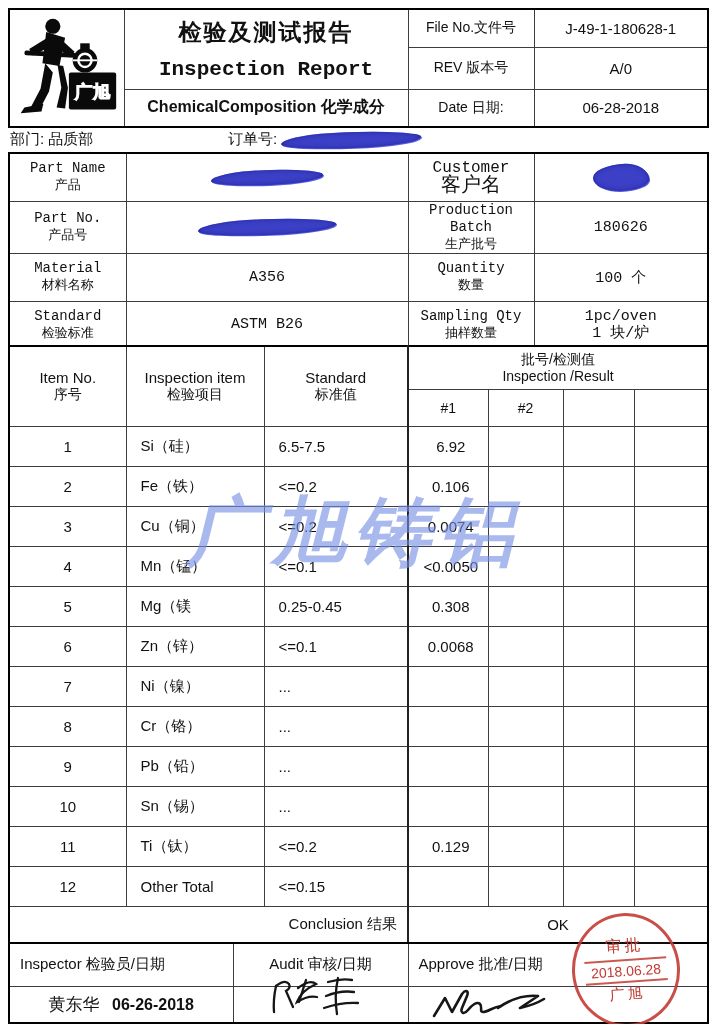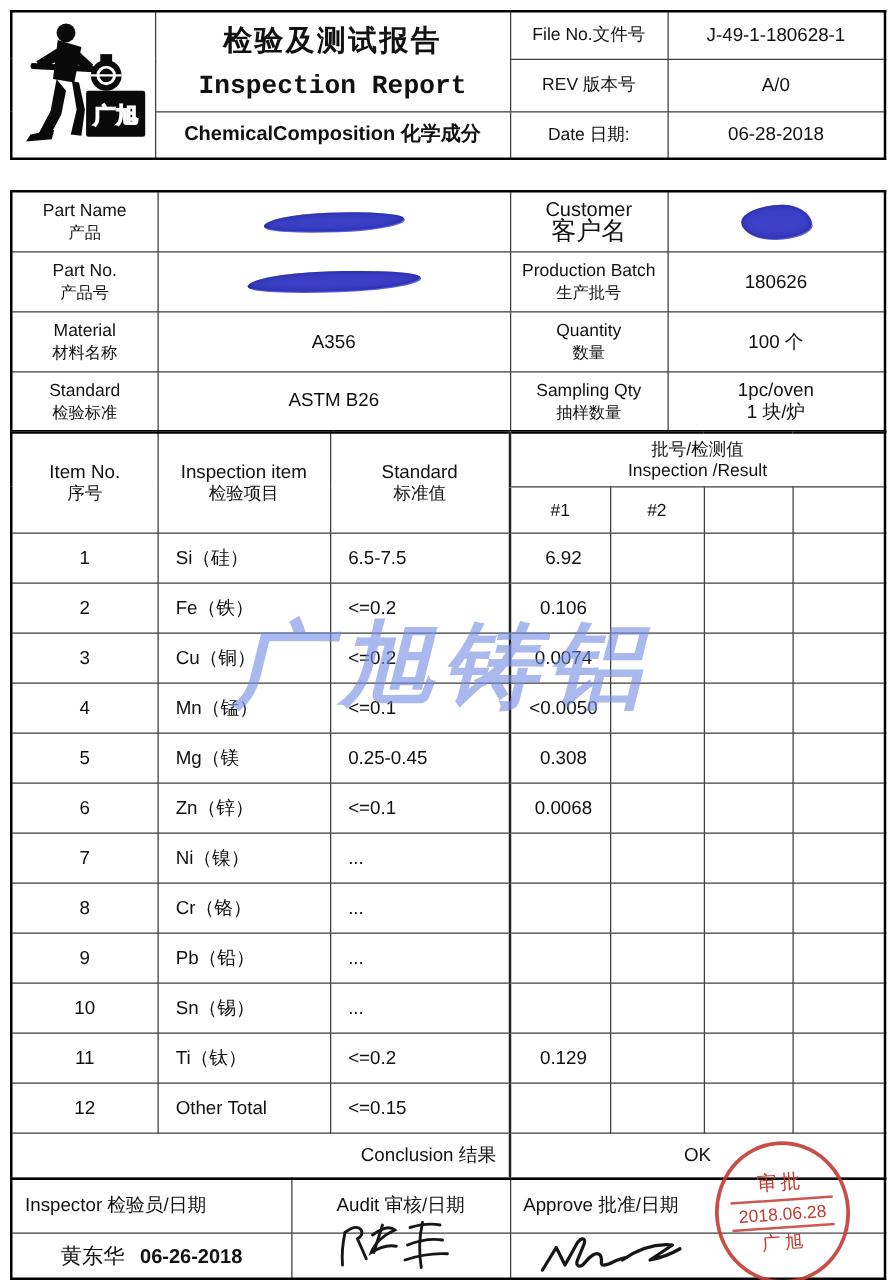--- a/index.html
+++ b/index.html
@@ -17,21 +17,21 @@
   .title-en { font-size:21px; font-weight:bold; margin-top:10px;font-family:Liberation Mono, monospace; }
   .subtitle { font-size:16px; font-weight:bold; }
   .hlabel { font-size:14px; }
   .hval { font-size:15px; }
 
   
   #deptline { position:absolute; left:10px; top:130px; width:697px; font-size:15px; }
   #deptline .order { position:absolute; left:218px; top:0; }
 
   
-  #info { top:152px; width:699px; }
+  #info { top:152px; width:699px;font-family:Liberation Mono, monospace; }
   #info td { height:48px; }
   .lbl-en { display:block; font-size:14px; line-height:17px; }
   .lbl-cn { display:block; font-size:13px; line-height:17px;text-align:center; }
   .ival { font-size:15px; }
 
   
   #main { top:345px; width:699px; }
   .cell-l { text-align:left; padding-left:14px; }
   .res { text-align:center; padding-left:9px; font-size:15px; }
   .num { font-size:15px; }
@@ -120,20 +120,27 @@
       <td class="hval">A/0</td>
     </tr>
     <tr style="height:37px">
       <td class="subtitle">ChemicalComposition 化学成分</td>
       <td class="hlabel">Date  日期:</td>
       <td class="hval">06-28-2018</td>
     </tr>
   </tbody>
     </table>
 
+  <div id="deptline">
+    <span>部门: 品质部</span>
+    <span class="order">
+      <span>订单号:</span>
+      <span class="redact long"></span>
+    </span>
+  </div>
 
   <table id="info" class="outer">
     <colgroup>
         <col style="width:117px">
         <col style="width:282px">
         <col style="width:126px">
         <col style="width:174px">
       </colgroup>
     <tbody>
         <tr>

